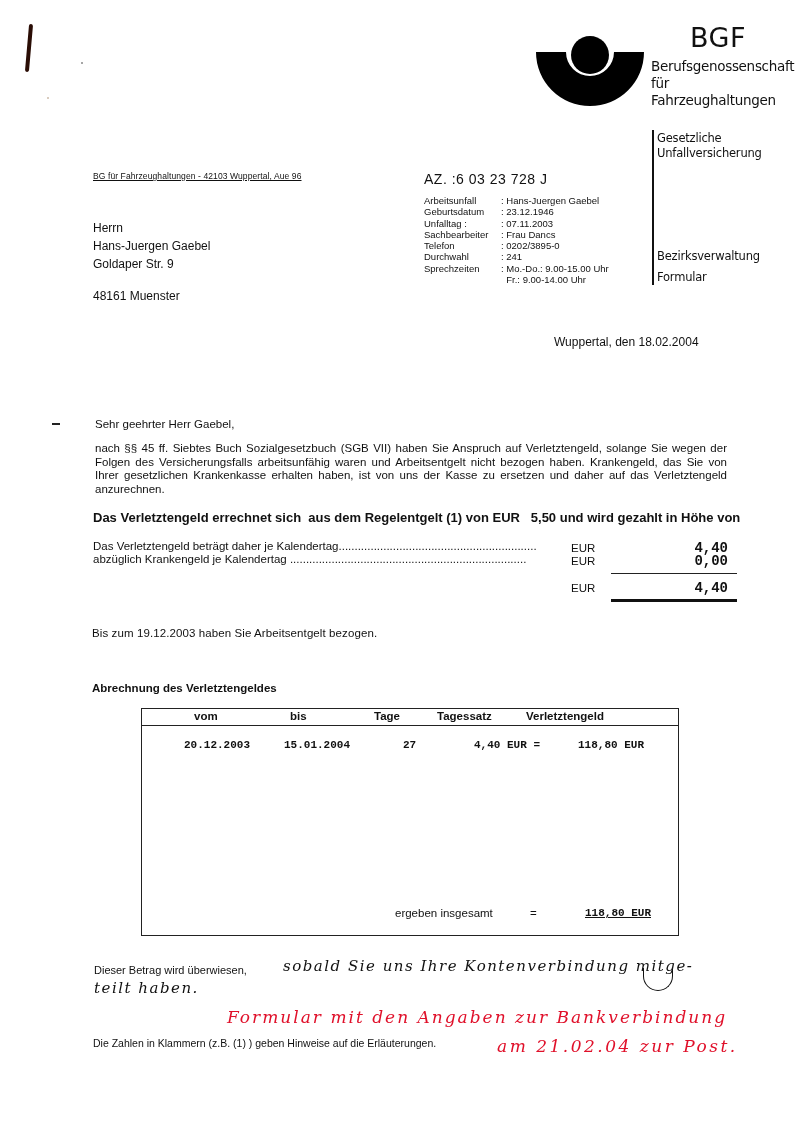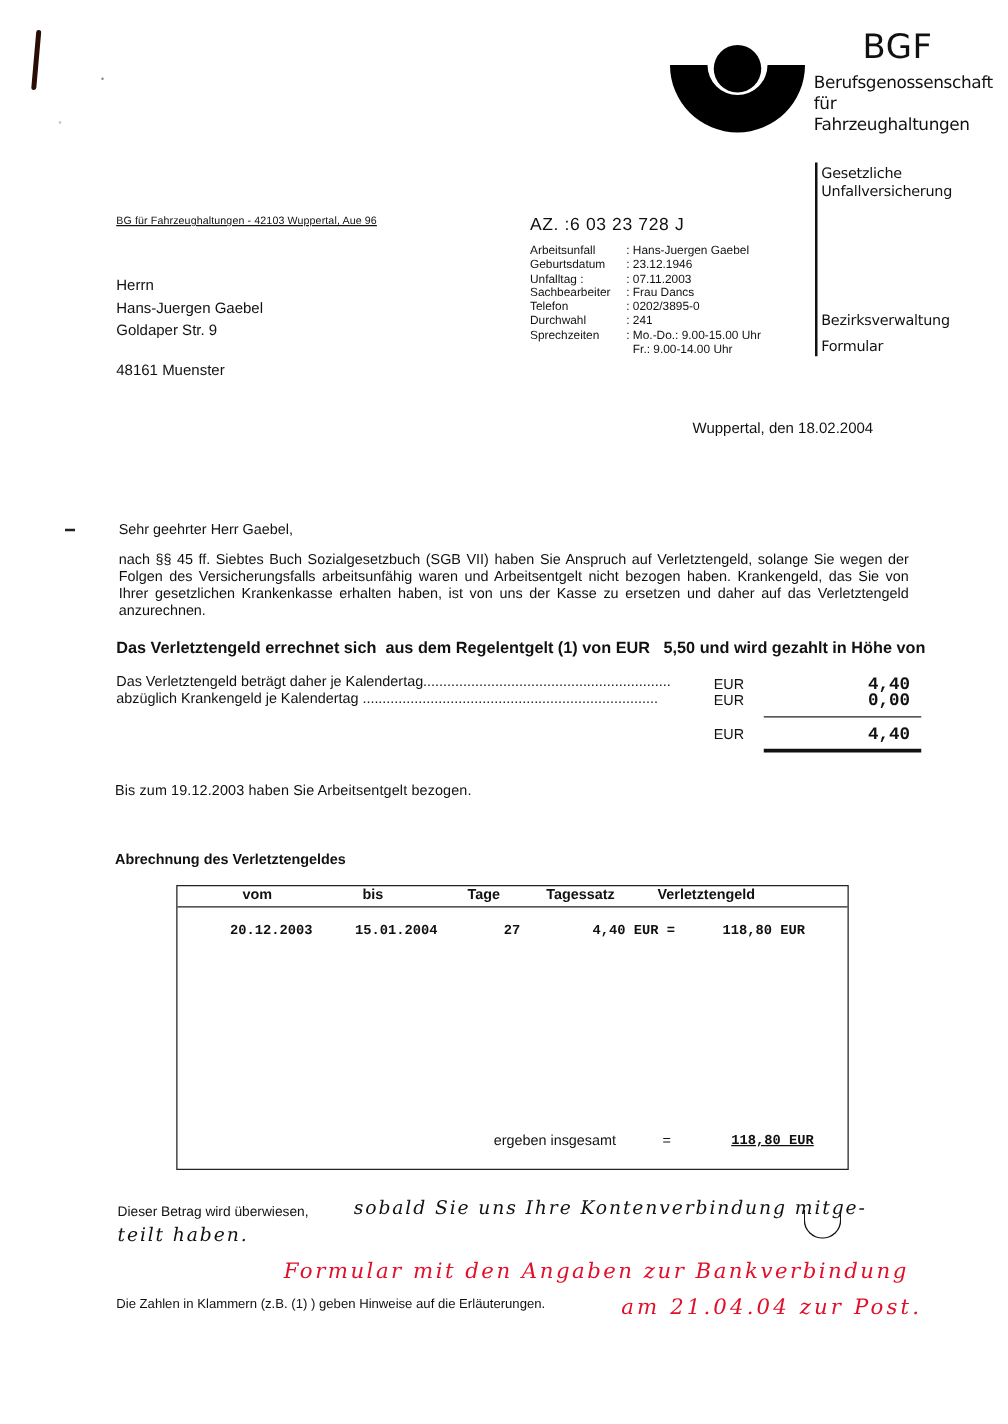--- a/index.html
+++ b/index.html
@@ -181,13 +181,13 @@
   <span class="total-eq">=</span>
   <span class="total-val">118,80 EUR</span>
 </div>
 
 <div class="abs transfer-note">Dieser Betrag wird überwiesen,</div>
 <div class="abs hand hand-black-1">sobald Sie uns Ihre Kontenverbindung mitge-</div>
 <div class="abs loop"></div>
 <div class="abs hand hand-black-2">teilt haben.</div>
 <div class="abs hand hand-red-1">Formular mit den Angaben zur Bankverbindung</div>
 <div class="abs footnote">Die Zahlen in Klammern (z.B. (1) ) geben Hinweise auf die Erläuterungen.</div>
-<div class="abs hand hand-red-2">am 21.04.04 zur Post.</div>
+<div class="abs hand hand-red-2">am 21.02.04 zur Post.</div>
 
 </body></html>

